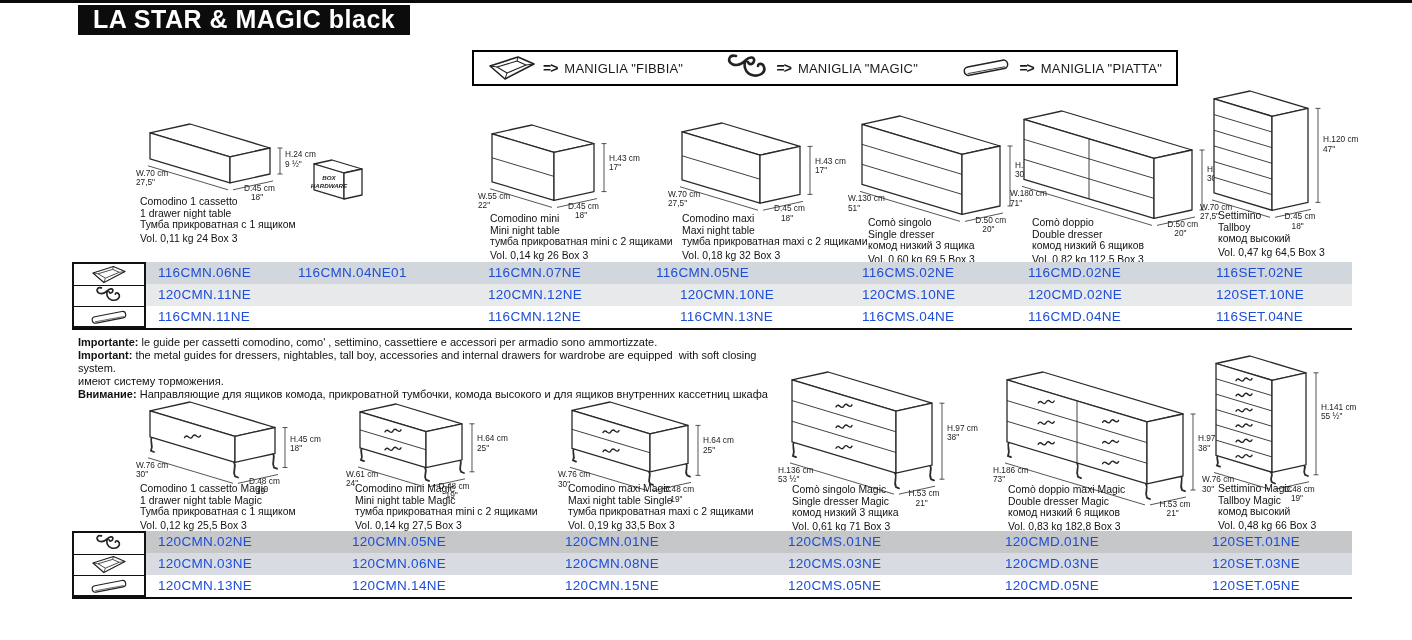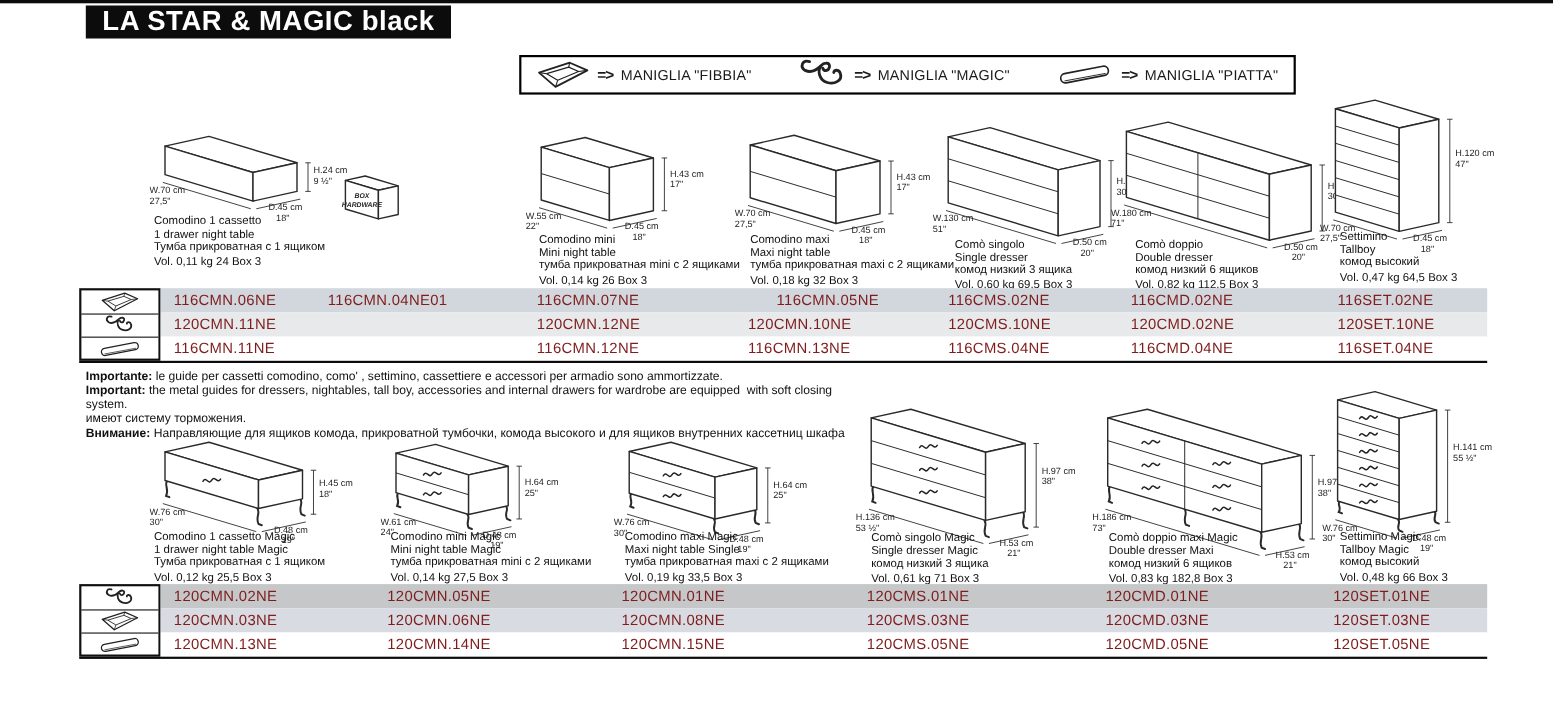--- a/index.html
+++ b/index.html
@@ -14,21 +14,21 @@
   .legend-item{display:flex;align-items:center;gap:7px;}
   .legend-item .arrow{font-weight:bold;font-size:14px;letter-spacing:-1px;}
   .legend-item .lab{font-size:13px;letter-spacing:.2px;}
   .caption{font-size:10.4px;line-height:11.6px;color:#111;}
   .caption div{white-space:nowrap;}
   .caption .specs{margin-top:2.5px;}
   .icon-col{left:72px;width:74px;height:66px;border:2px solid #111;box-sizing:border-box;background:#fff;}
   .icon-cell{height:20.6px;display:flex;align-items:center;justify-content:center;border-top:1.6px solid #111;}
   .icon-cell:first-child{border-top:none;}
   .code-row{left:146px;width:1206px;height:22px;}
-  .code-cell{position:absolute;top:0;height:22px;line-height:22px;font-size:13.5px;letter-spacing:.3px;color:#7f1d1d;}
+  .code-cell{position:absolute;top:0;height:22px;line-height:22px;font-size:13.5px;letter-spacing:.3px;color:#1d4ed8;}
   .tbl-rule{left:72px;width:1280px;height:2px;background:#0b0b0b;}
   .notes{left:78px;top:336px;width:700px;font-size:11px;line-height:13px;color:#111;}
   .notes b{font-weight:bold;}
   .notes span{white-space:pre-wrap;}
   svg text{font-family:"Liberation Sans","DejaVu Sans",sans-serif;}
 </style>
 </head>
 <body>
 
 <div id="canvas">
@@ -242,21 +242,21 @@
             <rect x="4" y="6.5" width="44" height="8.5" rx="4.2" fill="#fff" stroke="#222" stroke-width="1.5"></rect>
             <line x1="7" y1="13" x2="45" y2="13.4" stroke="#222" stroke-width="0.8"></line>
           </g>
         </svg>
       </div>
   </div>
   <div class="abs code-row" style="top:262px;background:#d2d7dd">
     <div class="code-cell" style="left:12px">116CMN.06NE</div>
     <div class="code-cell" style="left:152px">116CMN.04NE01</div>
     <div class="code-cell" style="left:342px">116CMN.07NE</div>
-    <div class="code-cell" style="left:560px">116CMN.05NE</div>
+    <div class="code-cell" style="left:510px">116CMN.05NE</div>
     <div class="code-cell" style="left:716px">116CMS.02NE</div>
     <div class="code-cell" style="left:882px">116CMD.02NE</div>
     <div class="code-cell" style="left:1070px">116SET.02NE</div>
   </div>
   <div class="abs code-row" style="top:284px;background:#e7e9eb">
     <div class="code-cell" style="left:12px">120CMN.11NE</div>
     <div class="code-cell" style="left:152px"></div>
     <div class="code-cell" style="left:342px">120CMN.12NE</div>
     <div class="code-cell" style="left:534px">120CMN.10NE</div>
     <div class="code-cell" style="left:716px">120CMS.10NE</div>
@@ -448,21 +448,21 @@
     <div class="specs">Vol. 0,19  kg 33,5  Box 3</div>
   </div>
   <div class="abs caption" style="left:792px;top:484px;width:215px">
     <div>Comò singolo Magic</div>
     <div>Single dresser Magic</div>
     <div>комод низкий 3 ящика</div>
     <div class="specs">Vol. 0,61  kg 71  Box 3</div>
   </div>
   <div class="abs caption" style="left:1008px;top:484px;width:215px">
     <div>Comò doppio maxi Magic</div>
-    <div>Double dresser Maxi</div>
+    <div>Double dresser Magic</div>
     <div>комод низкий 6 ящиков</div>
     <div class="specs">Vol. 0,83  kg 182,8  Box 3</div>
   </div>
   <div class="abs caption" style="left:1218px;top:483px;width:190px">
     <div>Settimino Magic</div>
     <div>Tallboy Magic</div>
     <div>комод высокий</div>
     <div class="specs">Vol. 0,48  kg 66 Box 3</div>
   </div>
 

